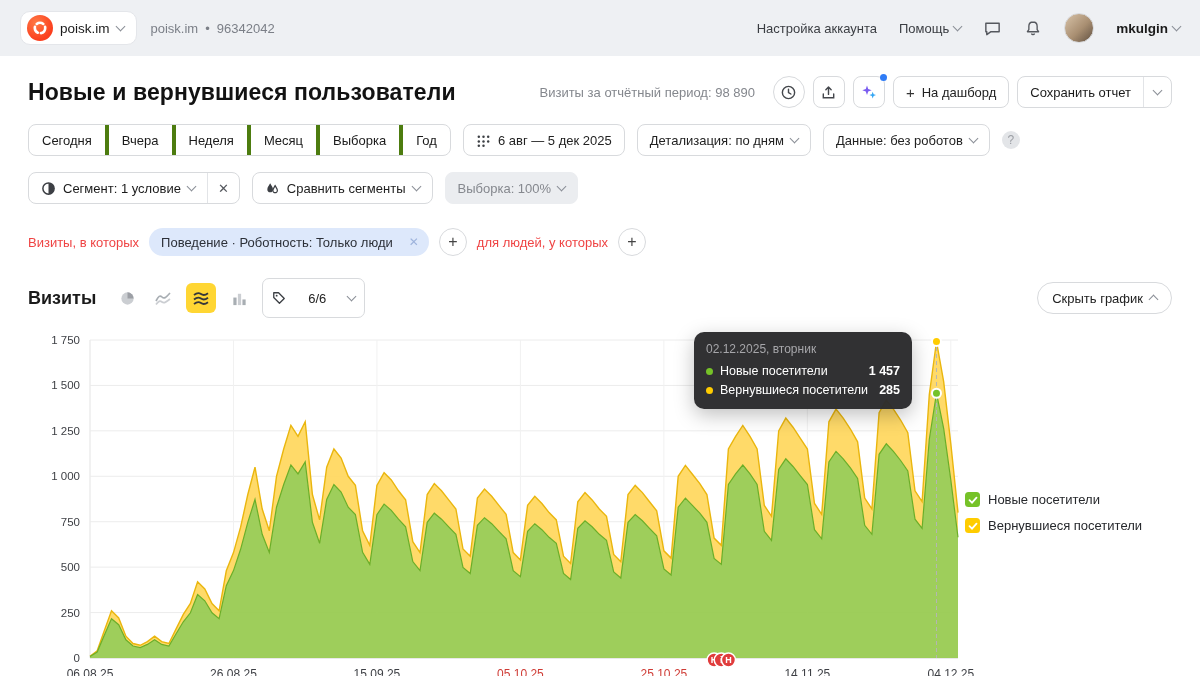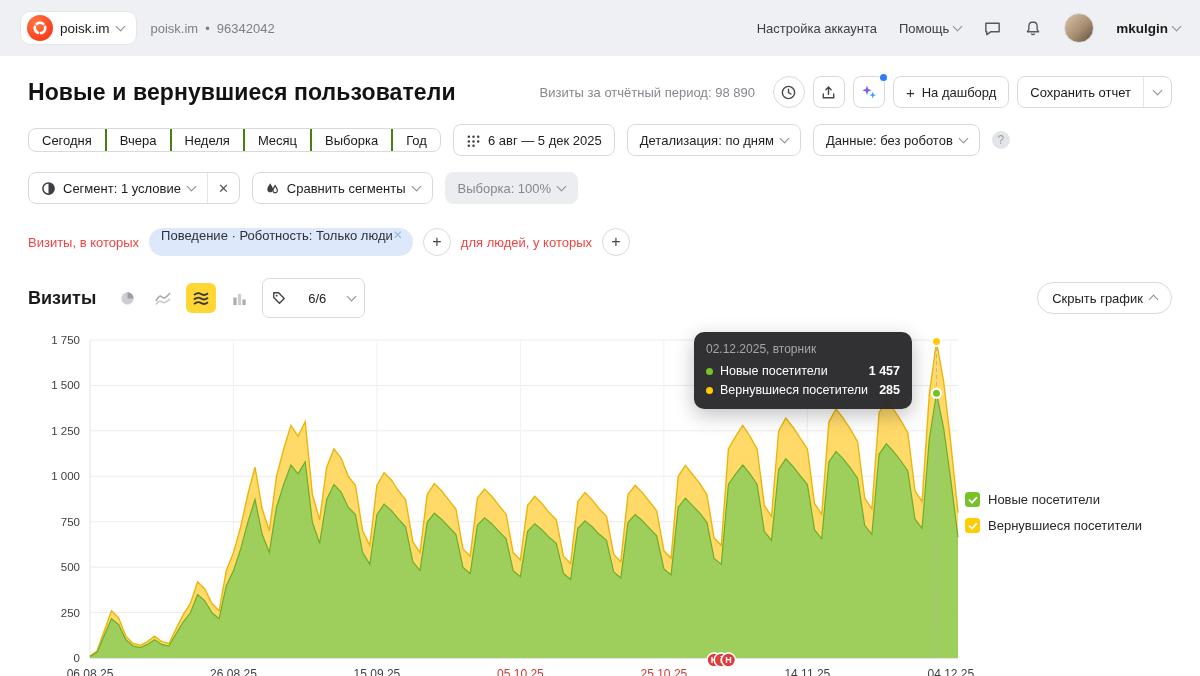--- a/index.html
+++ b/index.html
@@ -34,32 +34,32 @@
   .icon-btn.round { border-radius:50%; }
   .badge-dot { position:absolute; top:-3px; right:-3px; width:7px; height:7px; border-radius:50%; background:#2f7cf6; }
 
   .btn { display:inline-flex; align-items:center; gap:7px; height:32px; padding:0 12px; background:#fff;
     border:1px solid #d8dadd; border-radius:8px; font-size:13px; color:#222; cursor:pointer; white-space:nowrap; }
   .split { display:inline-flex; height:32px; border:1px solid #d8dadd; border-radius:8px; overflow:hidden; background:#fff; }
   .split > span { display:flex; align-items:center; padding:0 12px; font-size:13px; cursor:pointer; }
   .split > span + span { border-left:1px solid #e2e4e7; padding:0 10px; }
 
   .filters-row { margin-top:16px; gap:12px; }
-  .btn-group { display:inline-flex; border:1px solid #d8dadd; border-radius:8px; overflow:hidden; background:#fff; height:24px; }
-  .btn-group span { display:flex; align-items:center; padding:0 13px; font-size:13px; cursor:pointer; border-left:2px solid #4d7c0f; }
+  .btn-group { display:inline-flex; border:1px solid #d8dadd; border-radius:8px; overflow:hidden; background:#fff; height:32px; }
+  .btn-group span { display:flex; align-items:center; padding:0 13px; font-size:13px; cursor:pointer; border-left:4px solid #4d7c0f; }
   .btn-group span:first-child { border-left:none; }
   .q-circle { width:18px; height:18px; border-radius:50%; background:#e3e5e8; color:#9a9da3; font-size:12px;
     display:flex; align-items:center; justify-content:center; cursor:pointer; }
 
   .segments-row { margin-top:16px; gap:12px; }
   .btn.muted { background:#ebedf0; border-color:#ebedf0; color:#85888e; }
 
   .chips-row { margin-top:24px; gap:10px; }
   .gray-label { font-size:13px; color:#ef4444; }
-  .chip { display:inline-flex; gap:0; background:#dde8fb; border-radius:14px; height:28px;
+  .chip { display:inline-flex; align-items:center; gap:16px; background:#dde8fb; border-radius:14px; height:28px;
     padding:0 10px 0 12px; font-size:13px; color:#2c3038; cursor:pointer; }
   .chip .x { color:#9db3dc; font-size:12px; cursor:pointer; }
   .plus-circle { width:28px; height:28px; border-radius:50%; border:1px solid #d8dadd; background:#fff;
     display:flex; align-items:center; justify-content:center; font-size:16px; color:#444; cursor:pointer; }
 
   .chart-header { margin-top:22px; gap:10px; }
   .chart-title { font-size:18px; font-weight:700; margin-right:8px; }
   .ct-icon { width:26px; height:26px; display:flex; align-items:center; justify-content:center; cursor:pointer; opacity:.85; }
   .ct-icon.selected { background:#ffd633; border-radius:6px; width:30px; height:30px; opacity:1; }
   .tag-btn { height:40px; padding:9px 9px; gap:22px; border-radius:7px; }

